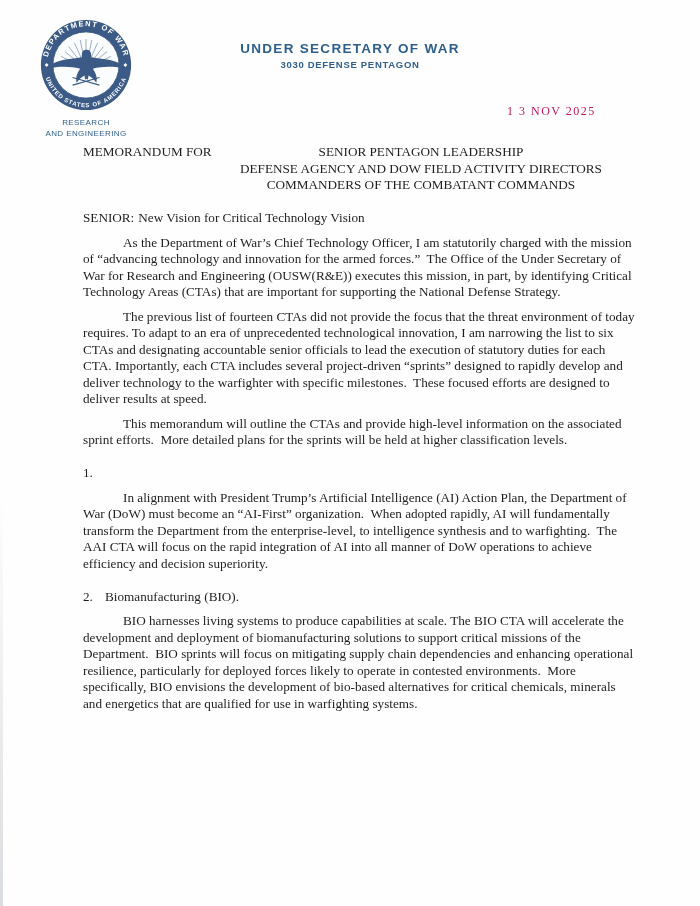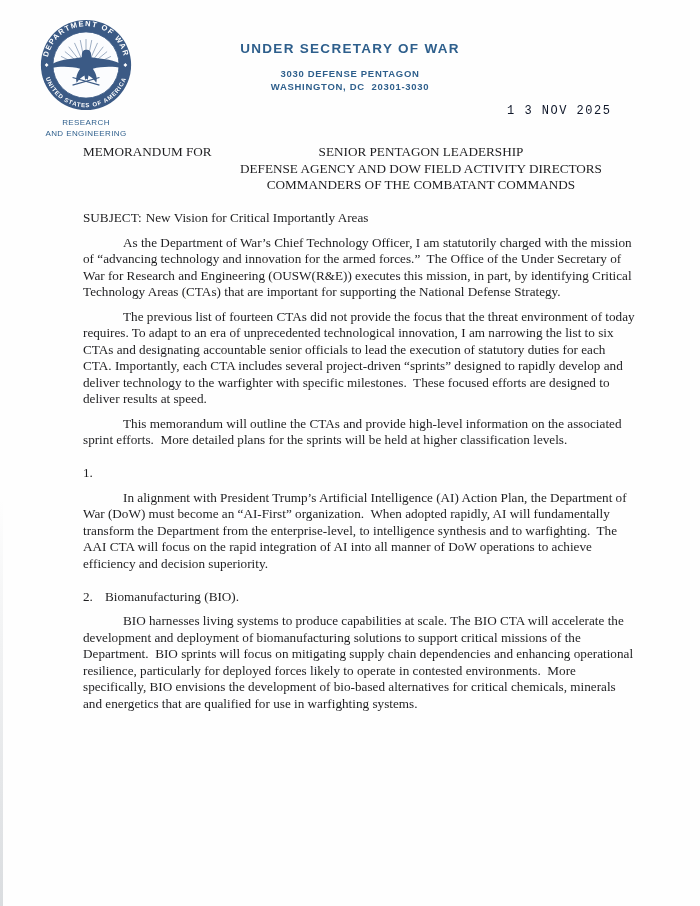--- a/index.html
+++ b/index.html
@@ -30,28 +30,28 @@
   }
   .office-block{
     position:absolute;left:0;right:0;top:41px;text-align:center;
     font-family:"Liberation Sans", sans-serif;
     color:#2e5f8c;
   }
   .office-title{
     font-size:13.5px;font-weight:bold;letter-spacing:1.3px;
   }
   .office-addr{
-    margin-top:12px;
+    margin-top:3px;
     font-size:9.5px;font-weight:bold;letter-spacing:.7px;line-height:1.35;
   }
   .date-stamp{
     position:absolute;left:507px;top:104px;
-    font-family:Liberation Mono, monospace;
+    font-family:Liberation Serif, serif;
     font-size:12px;letter-spacing:1.5px;
-    color:#0f172a;
+    color:#be185d;
     white-space:nowrap;
   }
   
   .body-col{
     position:absolute;left:83px;top:144px;width:552px;
     font-size:13.2px;line-height:16.5px;
   }
   .memo-row{display:flex;}
   .memo-prefix{flex:none;width:124px;white-space:nowrap;}
   .memo-addr-col{flex:1;text-align:center;}
@@ -107,39 +107,38 @@
     <div class="seal-caption">
       <div>RESEARCH</div>
       <div>AND ENGINEERING</div>
     </div>
   </div>
 
   <div class="office-block">
     <div class="office-title">UNDER SECRETARY OF WAR</div>
     <div class="office-addr">
       <div>3030 DEFENSE PENTAGON</div>
-      <div>WASHINGTON, DC&nbsp; 20301-3030</div>
     </div>
   </div>
 
   <div class="date-stamp">1 3 NOV 2025</div>
 
   <div class="body-col">
 
     <div class="memo-row">
       <span class="memo-prefix">MEMORANDUM FOR</span>
       <div class="memo-addr-col">
         <div>SENIOR PENTAGON LEADERSHIP</div>
         <div>DEFENSE AGENCY AND DOW FIELD ACTIVITY DIRECTORS</div>
         <div>COMMANDERS OF THE COMBATANT COMMANDS</div>
       </div>
     </div>
 
     <div class="subject-line">
-      <span>SUBJECT:</span><span class="subject-text">New Vision for Critical Importantly Areas</span>
+      <span>SENIOR:</span><span class="subject-text">New Vision for Critical Technology Vision</span>
     </div>
 
     <div class="para">As the Department of War’s Chief Technology Officer, I am statutorily charged with the mission of “advancing technology and innovation for the armed forces.”&nbsp; The Office of the Under Secretary of War for Research and Engineering (OUSW(R&amp;E)) executes this mission, in part, by identifying Critical Technology Areas (CTAs) that are important for supporting the National Defense Strategy.</div>
     <div class="para">The previous list of fourteen CTAs did not provide the focus that the threat environment of today requires. To adapt to an era of unprecedented technological innovation, I am narrowing the list to six CTAs and designating accountable senior officials to lead the execution of statutory duties for each CTA. Importantly, each CTA includes several project-driven “sprints” designed to rapidly develop and deliver technology to the warfighter with specific milestones.&nbsp; These focused efforts are designed to deliver results at speed.</div>
     <div class="para">This memorandum will outline the CTAs and provide high-level information on the associated sprint efforts.&nbsp; More detailed plans for the sprints will be held at higher classification levels.</div>
 
 
     <div class="item-head">
       <span class="item-num">1.</span>
     </div>

